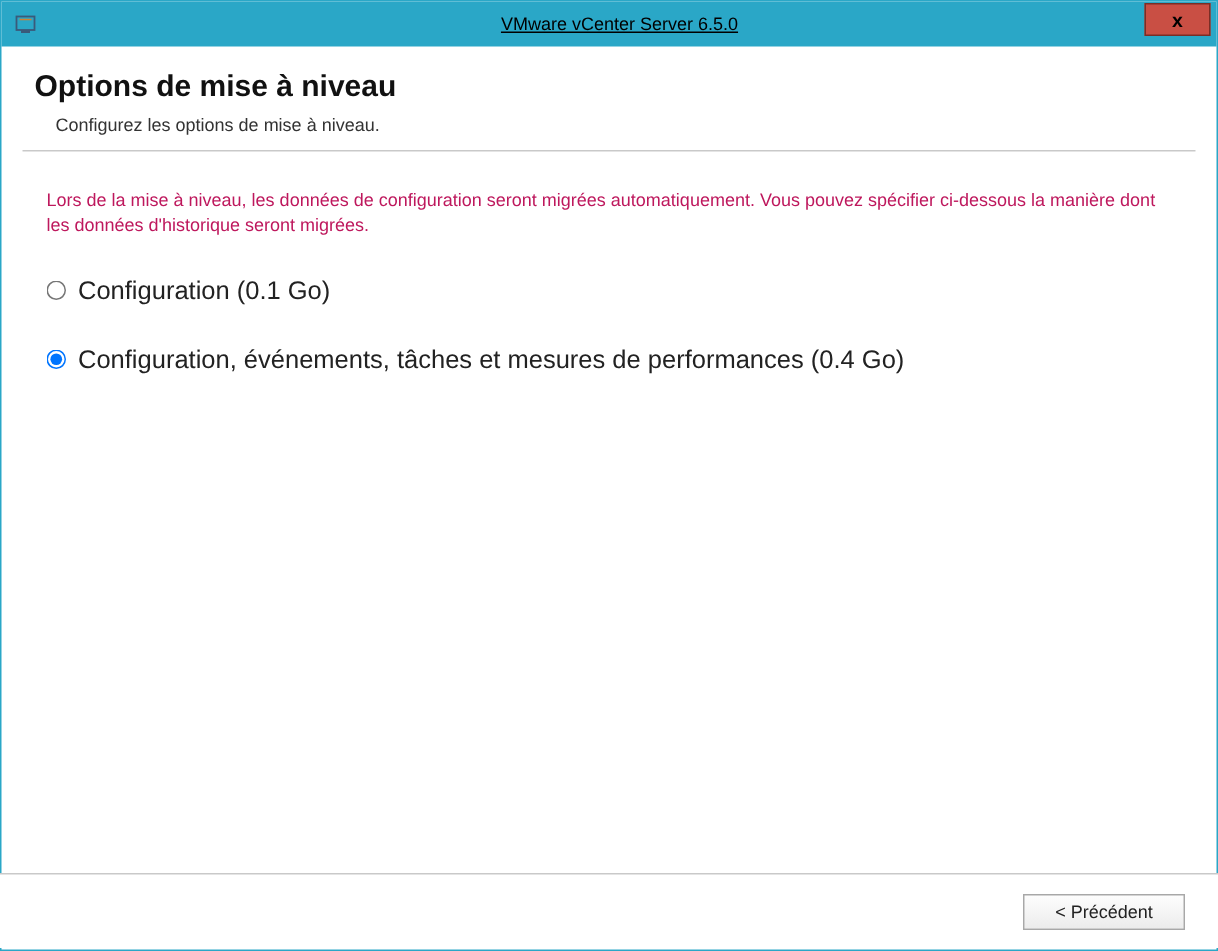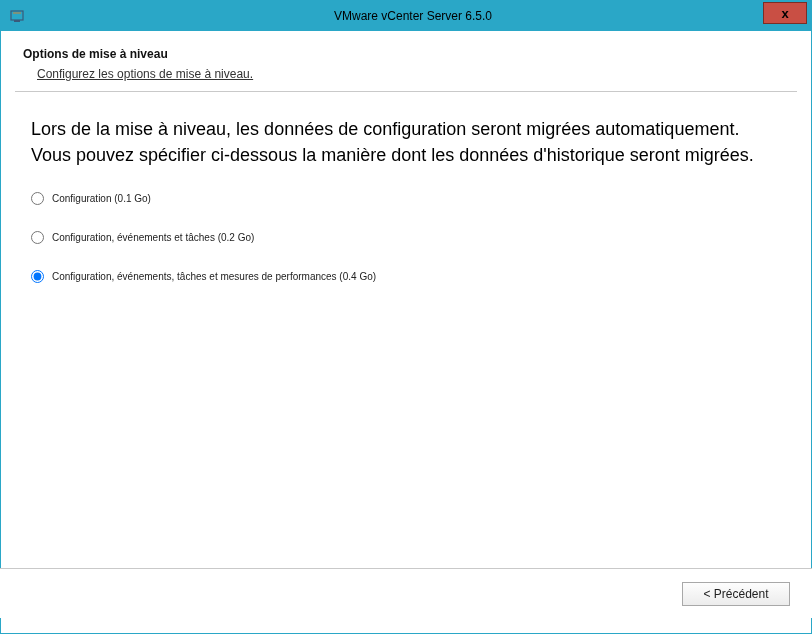--- a/index.html
+++ b/index.html
@@ -26,20 +26,21 @@
     display: inline-flex;
     align-items: center; justify-content: center;
   }
   .titlebar .title-text {
     position: absolute;
     left: 14px; right: 0;
     text-align: center;
     font-size: 12px;
     color: #000;
     pointer-events: none;
+    text-decoration: underline;
   }
   .titlebar .close-btn {
     margin-left: auto;
     width: 44px; height: 22px;
     background: #c94f44;
     border: 1px solid #7a2e26;
     display: flex;
     align-items: center; justify-content: center;
     color: #000;
     margin-right: 4px;
@@ -47,67 +48,66 @@
     font-weight: bold;
     font-size: 13px;
     cursor: pointer;
   }
   .content {
     padding: 16px 22px 0 22px;
     height: calc(100% - 30px - 50px);
     overflow: hidden;
   }
   .page-title {
-    font-size: 12px;
+    font-size: 20px;
     font-weight: bold;
     color: #111;
     margin-bottom: 6px;
   }
   .page-subtitle {
     font-size: 12px;
     color: #333;
     margin-left: 14px;
     margin-bottom: 10px;
-    text-decoration: underline;
   }
   .hr {
     border: none;
     border-top: 1px solid #c9c9c9;
     margin: 0 -8px 24px -8px;
   }
   .body-text {
-    font-size: 18px;
-    color: #000000;
+    font-size: 12px;
+    color: #be185d;
     line-height: 1.45;
     margin-left: 8px;
     margin-right: 8px;
     margin-bottom: 14px;
   }
   .options {
     margin-top: 24px;
     margin-left: 8px;
   }
   .radio-row {
     display: flex;
     align-items: center;
     margin-bottom: 26px;
     cursor: pointer;
   }
   .radio-row input[type=radio] {
     margin-right: 8px;
     width: 13px; height: 13px;
   }
   .radio-row label {
-    font-size: 10px;
+    font-size: 17px;
     color: #222;
     cursor: pointer;
   }
   .footer {
     position: absolute;
-    bottom: 16px; left: 0; right: 0;
+    bottom: 2px; left: 0; right: 0;
     height: 50px;
     border-top: 1px solid #c9c9c9;
     display: flex;
     align-items: center;
     justify-content: flex-end;
     padding-right: 22px;
     gap: 14px;
     background: #fff;
   }
   .btn {
@@ -144,24 +144,20 @@
   <hr class="hr">
 
   <p class="body-text">Lors de la mise à niveau, les données de configuration seront migrées automatiquement. Vous pouvez spécifier ci-dessous la manière dont les données d'historique seront migrées.</p>
 
   <div class="options">
     <div class="radio-row">
       <input type="radio" name="upg" id="opt0" style="">
       <label for="opt0">Configuration (0.1 Go)</label>
     </div>
     <div class="radio-row">
-      <input type="radio" name="upg" id="opt1" style="">
-      <label for="opt1">Configuration, événements et tâches (0.2 Go)</label>
-    </div>
-    <div class="radio-row">
       <input type="radio" name="upg" id="opt2" checked="" style="">
       <label for="opt2">Configuration, événements, tâches et mesures de performances (0.4 Go)</label>
     </div>
   </div>
 </div>
 
 <div class="footer">
   <button class="btn">&lt; Précédent</button>
 </div>
 

